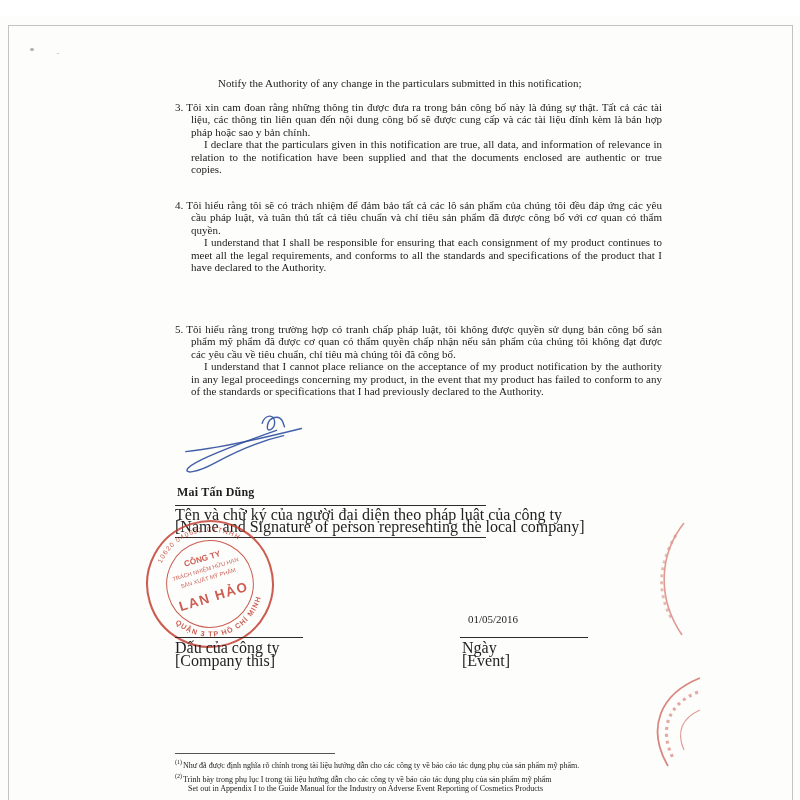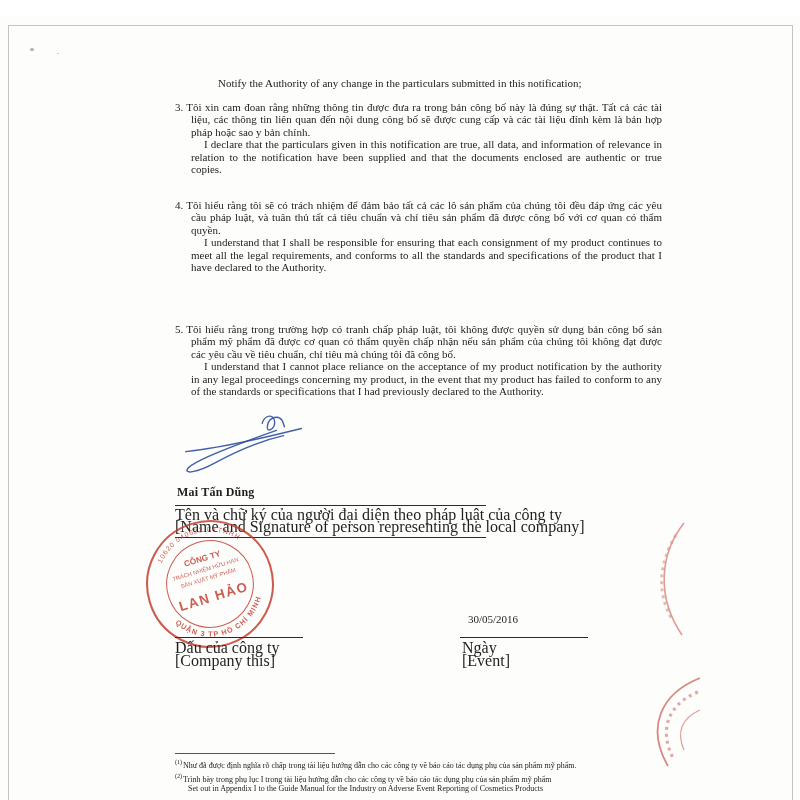--- a/index.html
+++ b/index.html
@@ -109,38 +109,38 @@
     </text>
     <text font-size="7" font-weight="bold" letter-spacing="1">
       <textPath href="#arcBottom" startOffset="50%" text-anchor="middle">QUẬN 3 TP HỒ CHÍ MINH</textPath>
     </text>
     <text x="65" y="42" font-size="8" font-weight="bold" text-anchor="middle">CÔNG TY</text>
     <text x="65" y="52" font-size="5.6" text-anchor="middle">TRÁCH NHIỆM HỮU HẠN</text>
     <text x="65" y="61" font-size="5.6" text-anchor="middle">SẢN XUẤT MỸ PHẨM</text>
     <text x="65" y="82" font-size="13" font-weight="bold" letter-spacing="1.5" text-anchor="middle">LAN HẢO</text>
   </svg>
 
-  <p class="date-value">30/05/2016</p>
+  <p class="date-value">01/05/2016</p>
 
   <div class="rule stamp-rule"></div>
   <div class="rule date-rule"></div>
   <p class="bottom-label stamp-label-vn">Dấu của công ty</p>
   <p class="bottom-label stamp-label-en">[Company this]</p>
   <p class="bottom-label date-label-vn">Ngày</p>
   <p class="bottom-label date-label-en">[Event]</p>
 
   <svg class="partial-stamp ps-right" viewBox="0 0 46 116" aria-hidden="true">
     <path d="M 42,2 C 18,32 14,76 40,114" stroke-width="1.6"></path>
     <path d="M 34,14 C 17,42 14,72 31,100" stroke-width="3" stroke-dasharray="3,4" opacity=".7"></path>
   </svg>
   <svg class="partial-stamp ps-bottom" viewBox="0 0 72 92" aria-hidden="true">
     <path d="M 70,2 C 30,18 16,52 38,90" stroke-width="1.8"></path>
     <path d="M 68,16 C 38,28 28,54 44,84" stroke-width="3.2" stroke-dasharray="3,4" opacity=".7"></path>
     <path d="M 70,34 C 52,42 46,56 54,74" stroke-width="1.2" opacity=".8"></path>
   </svg>
 
   <div class="rule fn-divider"></div>
   <div class="footnotes">
-    <p><sup class="fn-marker">(1)</sup><span>Như đã được định nghĩa rõ chấp trong tài liệu hướng dẫn cho các công ty về báo cáo tác dụng phụ của sản phẩm mỹ phẩm.</span></p>
+    <p><sup class="fn-marker">(1)</sup><span>Như đã được định nghĩa rõ chính trong tài liệu hướng dẫn cho các công ty về báo cáo tác dụng phụ của sản phẩm mỹ phẩm.</span></p>
     <p><sup class="fn-marker">(2)</sup><span>Trình bày trong phụ lục I trong tài liệu hướng dẫn cho các công ty về báo cáo tác dụng phụ của sản phẩm mỹ phẩm</span></p>
     <p class="fn-en">Set out in Appendix I to the Guide Manual for the Industry on Adverse Event Reporting of Cosmetics Products</p>
   </div>
 </div>
 
 </body></html>

